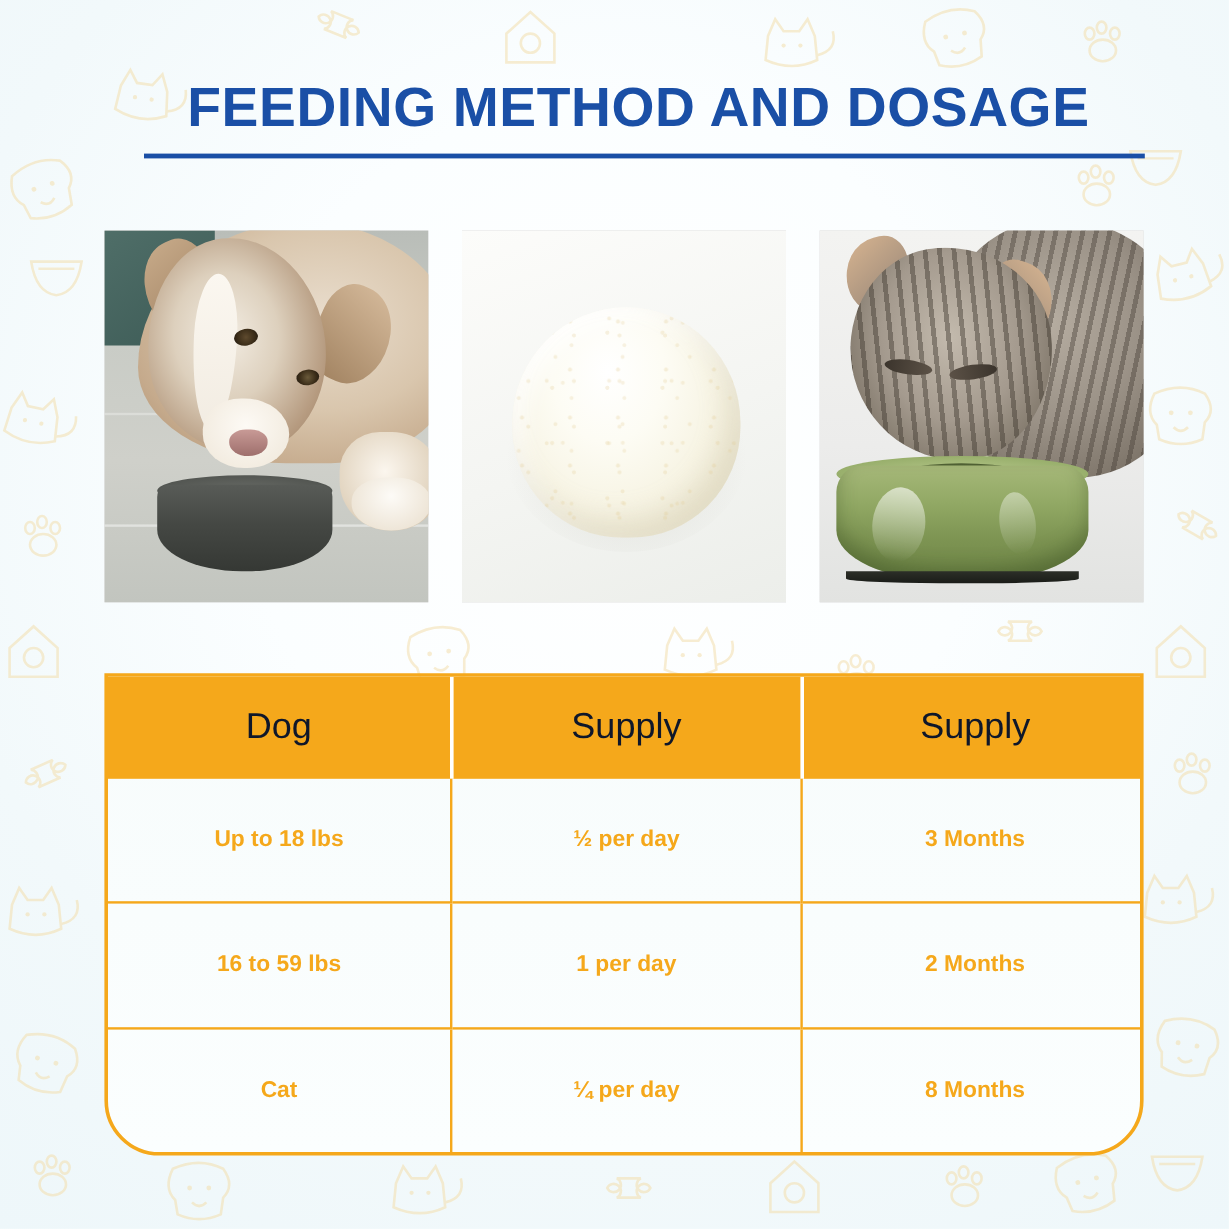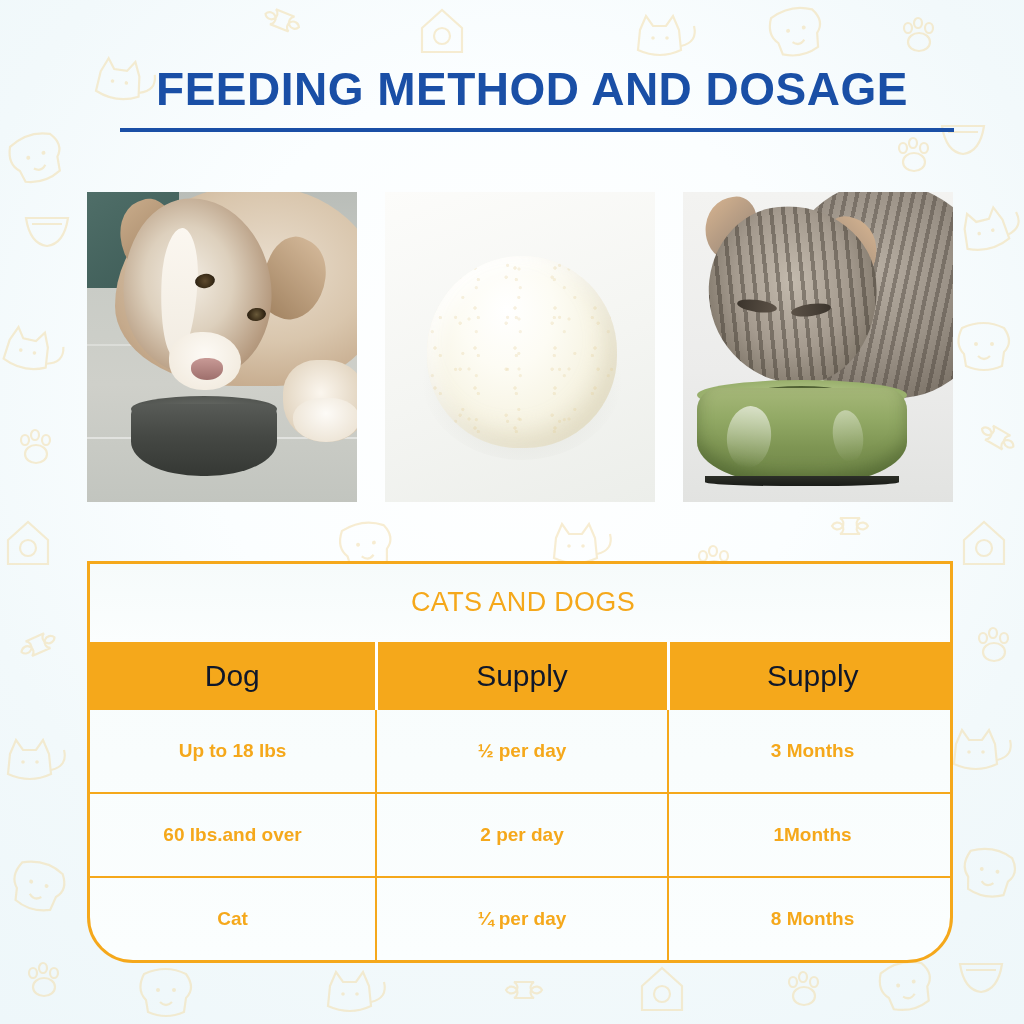--- a/index.html
+++ b/index.html
@@ -357,37 +357,34 @@
 
 <div id="dosage-table">
   <table id="table-grid">
     <colgroup>
       <col class="col-a">
         <col class="col-b">
         <col class="col-c">
     </colgroup>
     <tbody>
       <tr>
-        <td class="tbl-title-cell" colspan="3">CATS AND DOGS</td>
-      </tr>
-      <tr>
         <td class="hdr-cell first">Dog</td>
         <td class="hdr-cell">Supply</td>
         <td class="hdr-cell">Supply</td>
       </tr>
 
       <tr class="data-row-first">
         <td class="data-cell first">Up to 18 lbs</td>
         <td class="data-cell">½ per day</td>
         <td class="data-cell">3 Months</td>
       </tr>
       <tr>
-        <td class="data-cell first">60 lbs.and over</td>
-        <td class="data-cell">2 per day</td>
-        <td class="data-cell">1Months</td>
+        <td class="data-cell first">16 to 59 lbs</td>
+        <td class="data-cell">1 per day</td>
+        <td class="data-cell">2 Months</td>
       </tr>
       <tr>
         <td class="data-cell first">Cat</td>
         <td class="data-cell">¼ per day</td>
         <td class="data-cell">8 Months</td>
       </tr>
     </tbody>
   </table>
 </div>
 

